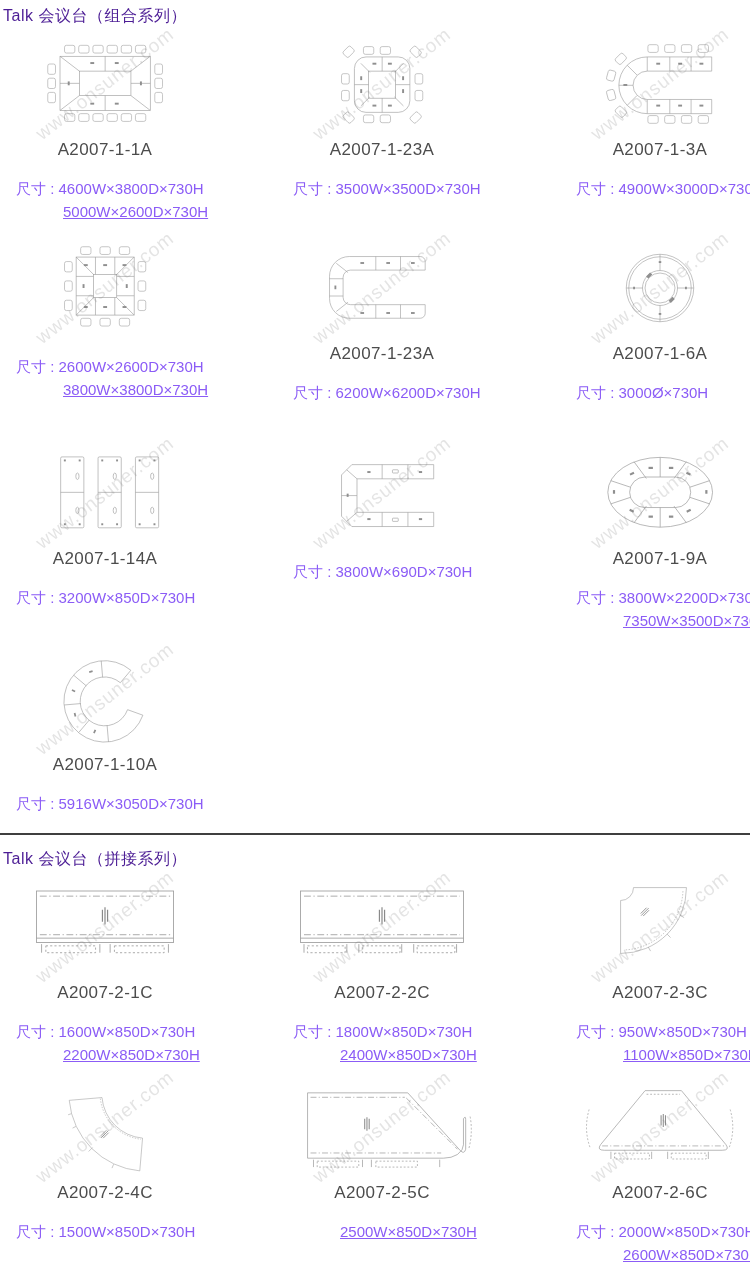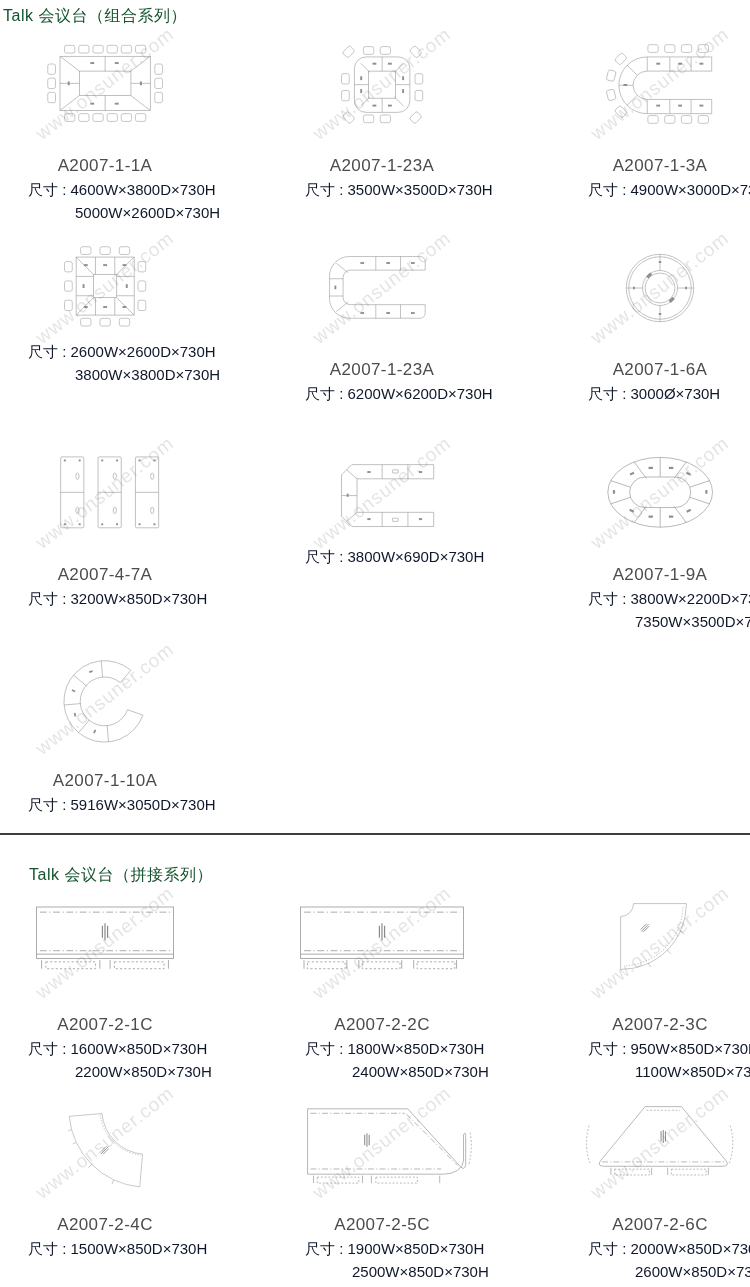--- a/index.html
+++ b/index.html
@@ -1,30 +1,30 @@
 <!DOCTYPE html>
 <html><head>
 <meta charset="utf-8">
 <style>
   html,body{margin:0;padding:0;}
   body{width:750px;height:1287px;background:#fff;overflow:hidden;position:relative;
        font-family:"Liberation Sans","DejaVu Sans",sans-serif;}
-  .sec-title{font-size:16px;color:#14532d;padding:6px 0 0 3px;height:24px;letter-spacing:.5px;}
-  .sec-title.second{padding-top:30px;margin-left:26px;}
+  .sec-title{font-size:16px;color:#4c1d95;padding:6px 0 0 3px;height:24px;letter-spacing:.5px;}
+  .sec-title.second{padding-top:14px;}
   .divider{border-top:2px solid #3f3f3f;width:750px;}
   .row{display:flex;}
   .r1{height:204px}.r2{height:205px}.r3{height:206px}.r4{height:188px}.r5{height:200px}.r6{height:200px}
   .cell{position:relative;}
   .cw1{width:277px}.cw2{width:283px}.cw3{width:190px}
   .figbox{width:210px;text-align:center;}
   .cw3 .figbox{width:200px;}
   .fig{height:100px;display:flex;align-items:center;justify-content:center;position:relative;margin-top:4px;}
-  .model{margin-top:22px;font-size:17px;color:#4c4c4c;letter-spacing:.4px;}
-  .dims{margin-top:2px;font-size:15px;color:#0f172a;line-height:23px;padding-left:28px;white-space:nowrap;}
-  .dl2{padding-left:47px;}
+  .model{margin-top:6px;font-size:17px;color:#4c4c4c;letter-spacing:.4px;}
+  .dims{margin-top:17px;font-size:15px;color:#8b5cf6;line-height:23px;padding-left:16px;white-space:nowrap;}
+  .dl2{padding-left:47px;text-decoration:underline;}
   .dl2:empty{display:none;}
   .wm{position:absolute;left:50%;top:50%;transform:translate(-50%,-50%) rotate(-38deg);
       font-size:19px;color:rgba(120,120,120,.20);white-space:nowrap;letter-spacing:1px;pointer-events:none;}
   svg{display:block;margin:0 auto;}
   .ln{fill:none;stroke:#9e9e9e;stroke-width:1;}
   .ch{fill:#fff;stroke:#a8a8a8;stroke-width:1;}
   .mk{fill:#8f8f8f;stroke:none;}
   .dd{fill:none;stroke:#9e9e9e;stroke-width:1;stroke-dasharray:8 3 1.5 3;}
   .ds{fill:none;stroke:#9e9e9e;stroke-width:1;stroke-dasharray:2.5 2.5;}
   .gm{fill:none;stroke:#8a8a8a;stroke-width:1.4;}
@@ -296,21 +296,21 @@
               <rect x="132" y="24" width="3" height="3"></rect>
               <rect x="109" y="123" width="3" height="3"></rect>
               <rect x="132" y="123" width="3" height="3"></rect>
             <rect x="167" y="24" width="3" height="3"></rect>
               <rect x="190" y="24" width="3" height="3"></rect>
               <rect x="167" y="123" width="3" height="3"></rect>
               <rect x="190" y="123" width="3" height="3"></rect>
           </g>
         </svg>
       </div>
-      <div class="model">A2007-4-7A</div>
+      <div class="model">A2007-1-14A</div>
     </div>
     <div class="dims">
       <div><span>尺寸 : </span><span>3200W×850D×730H</span></div>
 
     </div>
   </div>
   <div class="cell cw2">
     <div class="figbox">
       <div class="fig">
         <span class="wm">www.onsuner.com</span>
@@ -519,21 +519,20 @@
           <path class="ds" d="M244 52 Q248 74 242 96"></path>
           <g class="ds">
               <rect x="38" y="112" width="56" height="8"></rect>
               <rect x="117" y="112" width="56" height="8"></rect>
             </g>
         </svg>
       </div>
       <div class="model">A2007-2-5C</div>
     </div>
     <div class="dims">
-      <div><span>尺寸 : </span><span>1900W×850D×730H</span></div>
       <div class="dl2">2500W×850D×730H</div>
     </div>
   </div>
   <div class="cell cw3">
     <div class="figbox">
       <div class="fig">
         <span class="wm">www.onsuner.com</span>
         <svg viewBox="0 0 230 132" height="96">
           <g class="ln">
             <path d="M95 16 H145 L206 90 Q212 98 201 98 H39 Q28 98 34 90 Z"></path>

